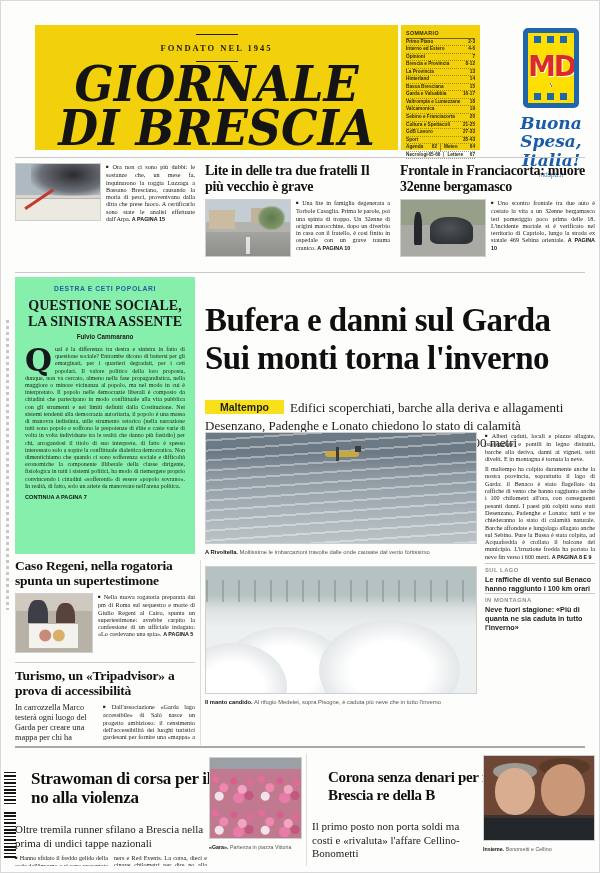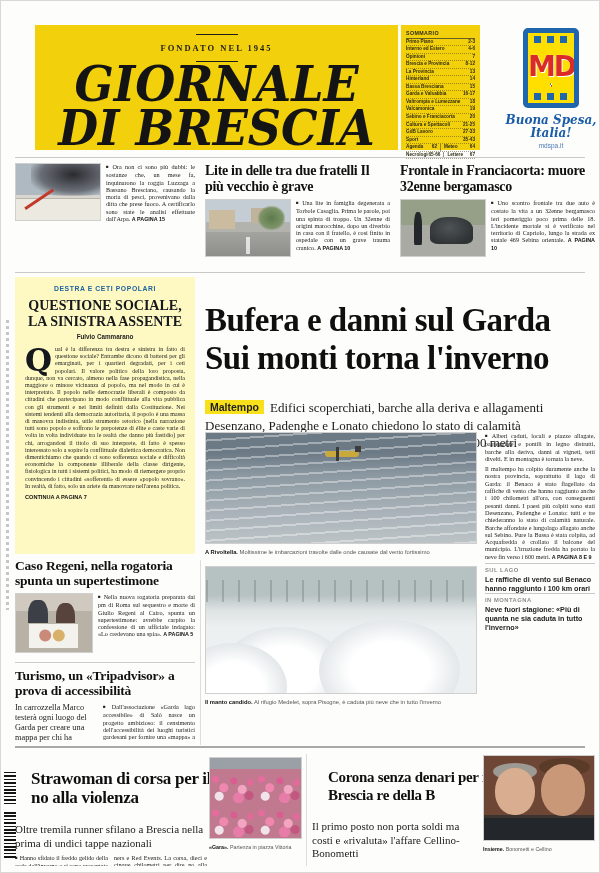--- a/index.html
+++ b/index.html
@@ -30,21 +30,21 @@
   .ad{position:absolute;left:505px;top:26px;width:92px;text-align:center;}
   .md-logo{position:relative;width:56px;height:80px;margin:2px auto 6px auto;background:#ffdf00;
            border:5px solid #1f66ad;border-radius:5px;box-sizing:border-box;overflow:hidden;}
   .sprockets{position:absolute;left:6px;right:6px;height:7px;
              background:repeating-linear-gradient(90deg,#1f66ad 0 7px,transparent 7px 13px);}
   .sp-top{top:3px}.sp-bot{bottom:3px}
   .md-word{position:absolute;left:0;right:0;top:17px;font-family:"DejaVu Sans",sans-serif;font-weight:bold;
            font-size:28px;letter-spacing:-2px;color:#da2b26;text-shadow:0 0 1px #fff,1px 1px 0 #fff;}
   .tricolor{position:absolute;left:22px;right:22px;top:50px;height:4px;border-radius:2px;
             background:linear-gradient(100deg,#2f9e44 0 33%,#ffffff 33% 66%,#d92b27 66%);}
-  .ad-tag{font-family:"DejaVu Serif",serif;font-style:italic;font-weight:bold;font-size:12px;
+  .ad-tag{font-family:"DejaVu Serif",serif;font-style:italic;font-weight:bold;font-size:17px;
           line-height:1.08;color:#1a5ca8;}
   .ad-site{margin-top:2px;font:6.5px "Liberation Sans",sans-serif;color:#4a7ab5;}
 
   
   .rule-h{position:absolute;left:15px;width:570px;height:1px;background:#c9c9c9;}
   .r1{top:157px}.r2{top:272px}
   .rule-bottom{position:absolute;left:15px;width:570px;top:746px;height:2px;background:#a9a9a9;}
   .vdiv{position:absolute;width:1px;background:#ddd;}
   .vd1{left:200px;top:560px;height:185px;}
   .vd2{left:306px;top:754px;height:112px;}
@@ -116,21 +116,21 @@
         radial-gradient(circle at 85% 78%,#c2577f 0 4px,transparent 5px);
        background-color:#c0798f;background-size:46px 34px;}
   .photo-corona{background:linear-gradient(180deg,#6e4636 0 70%,#3a3330 70%);}
   .photo-corona .face1{position:absolute;left:10%;top:14%;width:36%;height:56%;border-radius:48%;background:#d9ad8f;}
   .photo-corona .hair1{position:absolute;left:8%;top:8%;width:40%;height:20%;border-radius:50%;background:#9d9a94;}
   .photo-corona .face2{position:absolute;right:8%;top:10%;width:40%;height:62%;border-radius:48%;background:#c89878;}
   .photo-corona .hair2{position:absolute;right:4%;top:2%;width:46%;height:22%;border-radius:50%;background:#5a3b28;}
   .photo-corona .suits{position:absolute;left:0;bottom:0;width:100%;height:26%;background:#23262b;}
 
   
-  .opinion{position:absolute;left:15px;top:277px;width:180px;height:277px;background:#fef9c3;
+  .opinion{position:absolute;left:15px;top:277px;width:180px;height:277px;background:#86efac;
            padding:8px 10px;box-sizing:border-box;overflow:hidden;}
   .op-kicker{font:bold 6.8px "Liberation Sans",sans-serif;color:#1e62a0;text-align:center;letter-spacing:.6px;}
   .op-h{margin:6px 0 3px 0;font:bold 14px/16px "Liberation Serif",serif;text-align:center;color:#15181c;}
   .op-byline{font:bold 6.3px "Liberation Sans",sans-serif;text-align:center;margin-bottom:6px;color:#222;}
   .op-body{margin:0;font:6px/7.2px "Liberation Serif",serif;text-align:justify;color:#222;}
   .dropcap{float:left;font:bold 31px/26px "DejaVu Serif",serif;margin:1px 3px 0 0;color:#15181c;}
   .op-continua{margin-top:4px;font:bold 5.6px "Liberation Sans",sans-serif;color:#111;}
 
   
   .regeni{position:absolute;left:15px;top:558px;width:180px;height:100px;overflow:hidden;}
@@ -140,21 +140,21 @@
   .turismo{position:absolute;left:15px;top:668px;width:180px;height:74px;overflow:hidden;}
   .tur-row{display:flex;gap:6px;}
   .tur-deck{flex:none;width:82px;font:8.3px/10px "Liberation Serif",serif;color:#222;}
   .tur-body{margin:0;flex:1;font:6.2px/7.3px "Liberation Serif",serif;text-align:justify;color:#222;}
 
   
   .main{position:absolute;left:205px;top:279px;width:390px;height:462px;overflow:hidden;}
   .main-h{font:bold 33px/38px "Liberation Serif",serif;letter-spacing:-.5px;color:#0f0f0f;}
   .deck{margin-top:8px;font:13px/17.5px "Liberation Serif",serif;color:#1c1c1c;}
   .tag{display:inline-block;background:#f8e11a;font:bold 10.5px "Liberation Sans",sans-serif;
-       padding:1px 5px;margin-right:6px;color:#222;position:relative;top:-1px;}
+       padding:1px 15px;margin-right:6px;color:#222;position:relative;top:-1px;}
   .ph-main1{position:absolute;left:0;top:153px;width:272px;height:112px;}
   .cap1{position:absolute;left:0;top:268px;width:272px;}
   .ph-main2{position:absolute;left:0;top:287px;width:272px;height:128px;}
   .cap2{position:absolute;left:0;top:418px;width:272px;}
   .main-col{position:absolute;left:280px;top:153px;width:110px;}
   .col-body{margin:0 0 3px 0;font:6.2px/7.3px "Liberation Serif",serif;text-align:justify;color:#222;}
   .mini-box{border-top:1px solid #c9c9c9;padding-top:3px;}
   .mini-k{font:bold 5.8px "Liberation Sans",sans-serif;color:#8d8d8d;letter-spacing:.5px;}
   .mini-t{margin-top:2px;font:bold 7.2px/9px "Liberation Sans",sans-serif;color:#222;}
 

